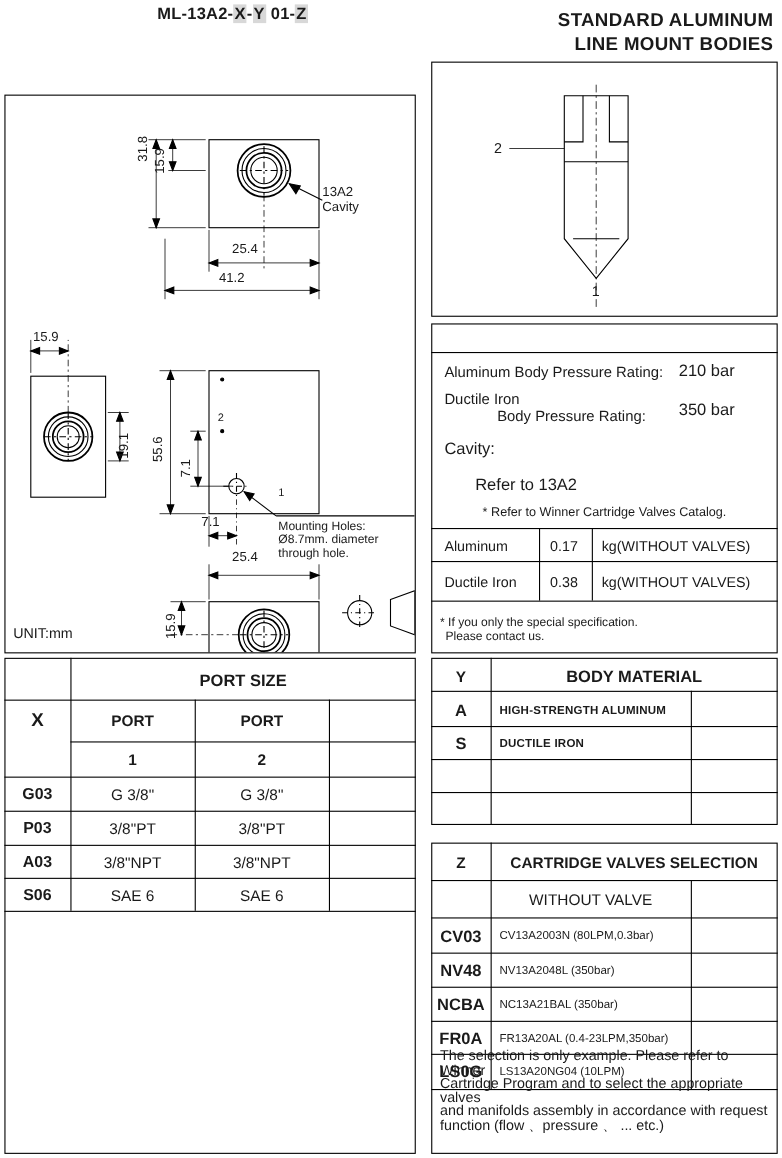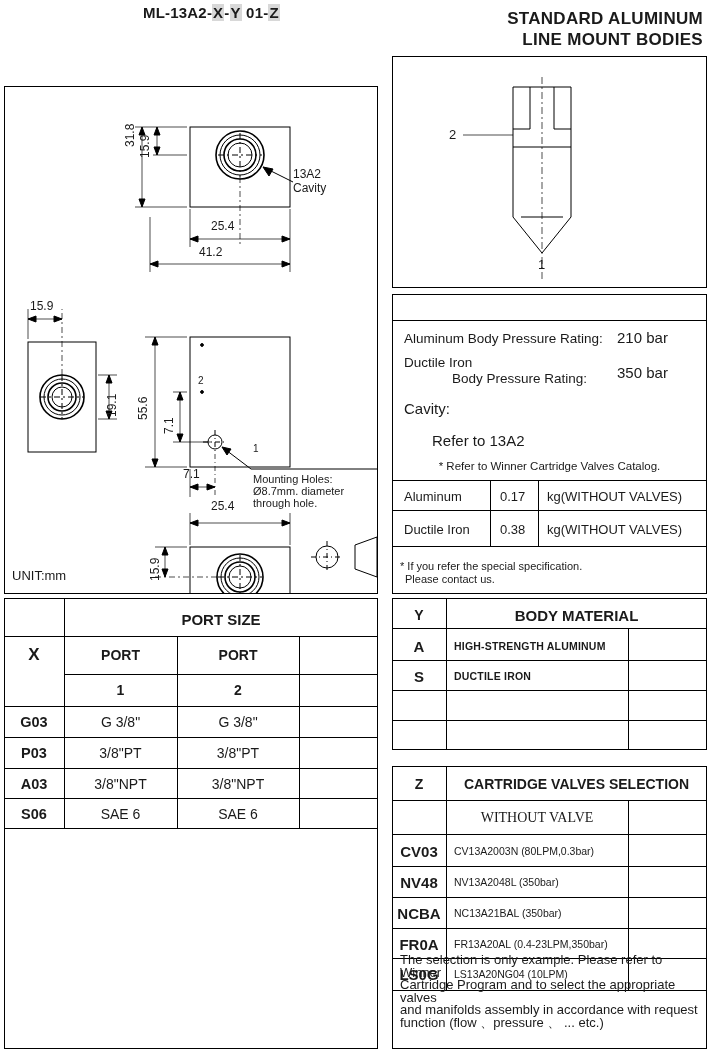--- a/index.html
+++ b/index.html
@@ -65,21 +65,21 @@
   .bm-code{font-weight:bold;font-size:15px;}
   .bm-txt{font-weight:bold;font-size:10.5px;letter-spacing:.2px;}
 
   
   #cv-table{left:392px;top:766px;width:315px;height:283px;}
   .cv-line{position:absolute;background:#000;}
   .cv-cell{position:absolute;display:flex;align-items:center;}
   .cv-head{font-weight:bold;font-size:14px;}
   .cv-code{font-weight:bold;font-size:15px;}
   .cv-desc{font-size:10.5px;}
-  .cv-wo{font-size:14px;font-family:Liberation Serif, serif;}
+  .cv-wo{font-size:14px;}
   #cv-note{position:absolute;left:400px;top:954px;width:300px;font-size:13px;line-height:12.5px;}
 
   
   .dim-txt{position:absolute;font-size:12px;}
 
   svg{display:block;}
 </style>
 </head>
 <body>
 
@@ -273,21 +273,21 @@
   <div class="tech-rule" style="left:538px;top:480px;width:1px;height:66px;"></div>
 
   <div class="wt-cell" style="left:404px;top:489px;">Aluminum</div>
   <div class="wt-cell" style="left:500px;top:489px;">0.17</div>
   <div class="wt-cell" style="left:547px;top:489px;">kg(WITHOUT VALVES)</div>
   <div class="wt-cell" style="left:404px;top:522px;">Ductile Iron</div>
   <div class="wt-cell" style="left:500px;top:522px;">0.38</div>
   <div class="wt-cell" style="left:547px;top:522px;">kg(WITHOUT VALVES)</div>
 
   <div id="spec-note">
-    <div>* If you refer the special specification.</div>
+    <div>* If you only the special specification.</div>
     <div style="padding-left:5px;">Please contact us.</div>
   </div>
 
   <div class="box" id="port-table"></div>
 
   <div class="pt-line" style="left:4px;top:636px;width:374px;height:1px;"></div>
   <div class="pt-line" style="left:64px;top:674px;width:314px;height:1px;"></div>
   <div class="pt-line" style="left:4px;top:706px;width:374px;height:1px;"></div>
   <div class="pt-line" style="left:4px;top:737px;width:374px;height:1px;"></div>
   <div class="pt-line" style="left:4px;top:768px;width:374px;height:1px;"></div>

